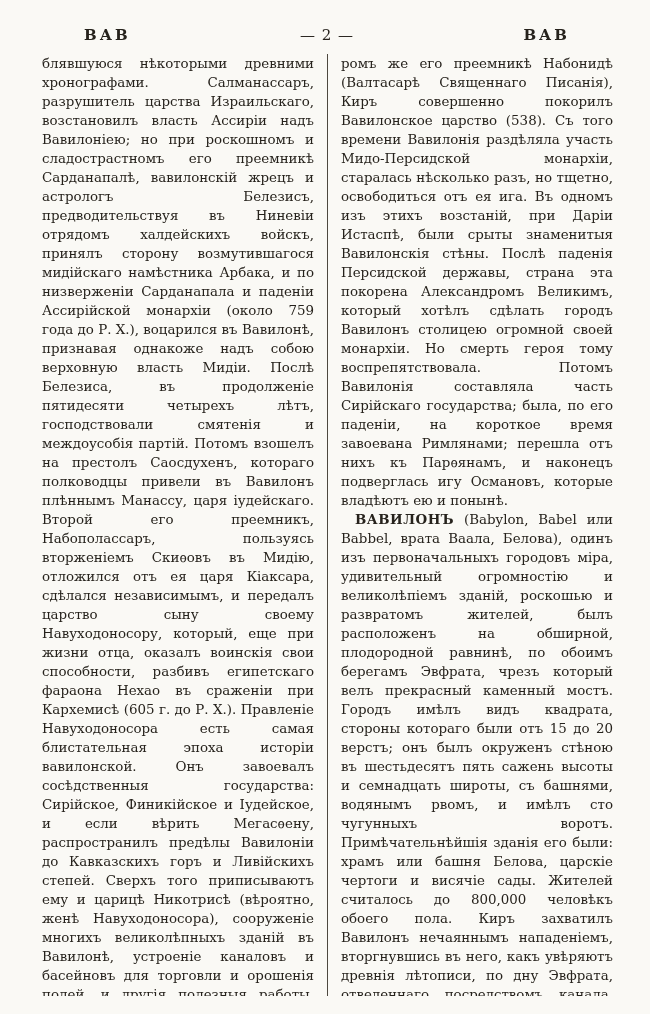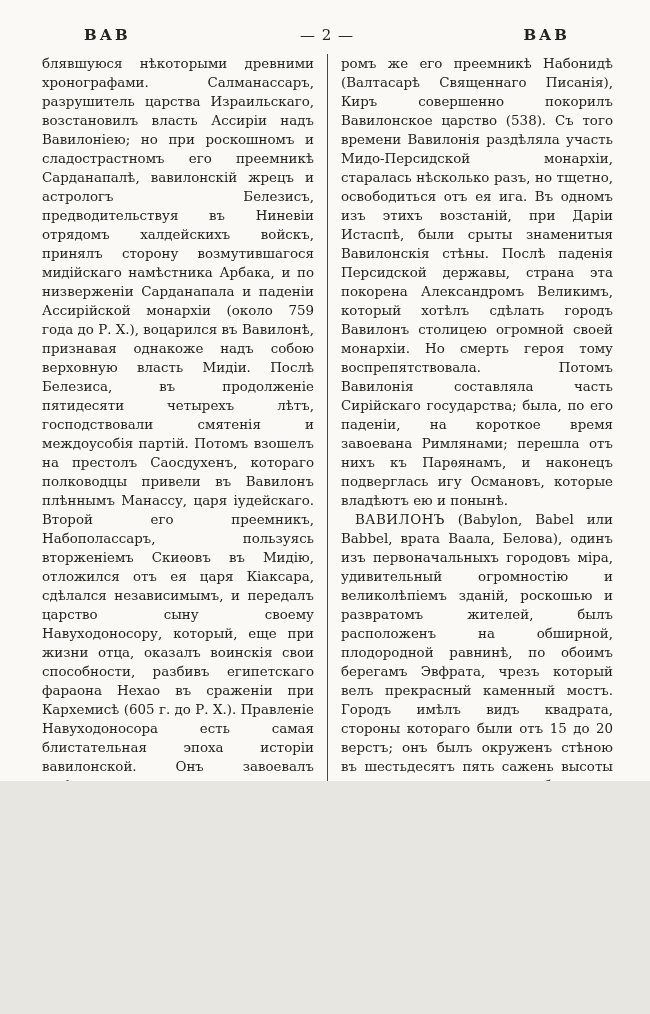--- a/index.html
+++ b/index.html
@@ -1,17 +1,17 @@
 <!DOCTYPE html>
 <html lang="ru"><head>
 <meta charset="utf-8">
 <style>
   html,body{margin:0;padding:0;background:#e8e6e1;}
   .page{
-    width:650px;height:781px;
+    width:650px;height:1014px;
     background:#faf9f5;
     color:#26221c;
     font-family:"DejaVu Serif", serif;
     overflow:hidden;
     position:relative;
     box-sizing:border-box;
   }
   .running-header{
     display:flex;
     align-items:baseline;
@@ -44,21 +44,21 @@
     overflow:hidden;
   }
   .text-column p{margin:0;}
   .column-divider{
     width:1px;
     background:#4d483f;
     margin:0 13px;
     flex:0 0 1px;
   }
   .entry-paragraph{text-indent:14px;}
-  .headword{font-weight:normal;letter-spacing:0.5px;}
+  .headword{font-weight:bold;letter-spacing:0.5px;}
 </style>
 </head>
 <body>
 
 <div class="page">
 
   <div class="running-header">
     <span class="running-word">ВАВ</span>
     <span class="page-number">— 2 —</span>
     <span class="running-word">ВАВ</span>

